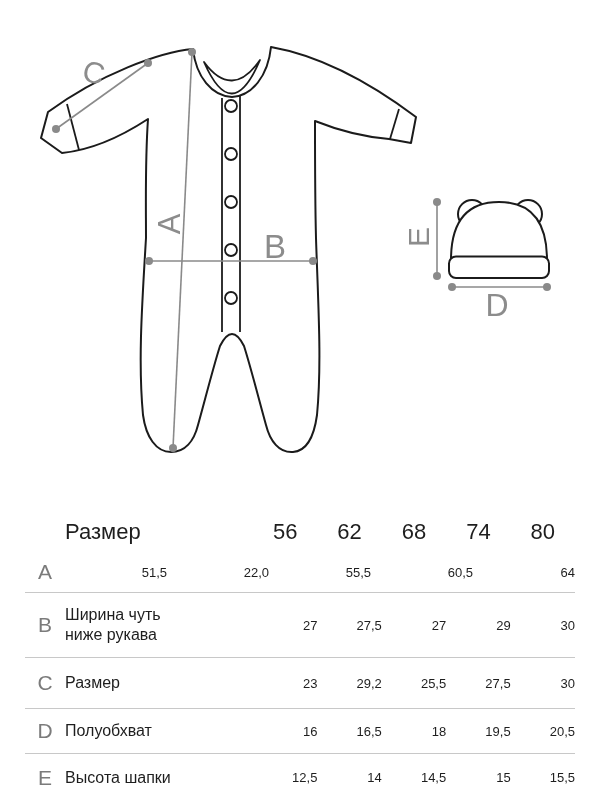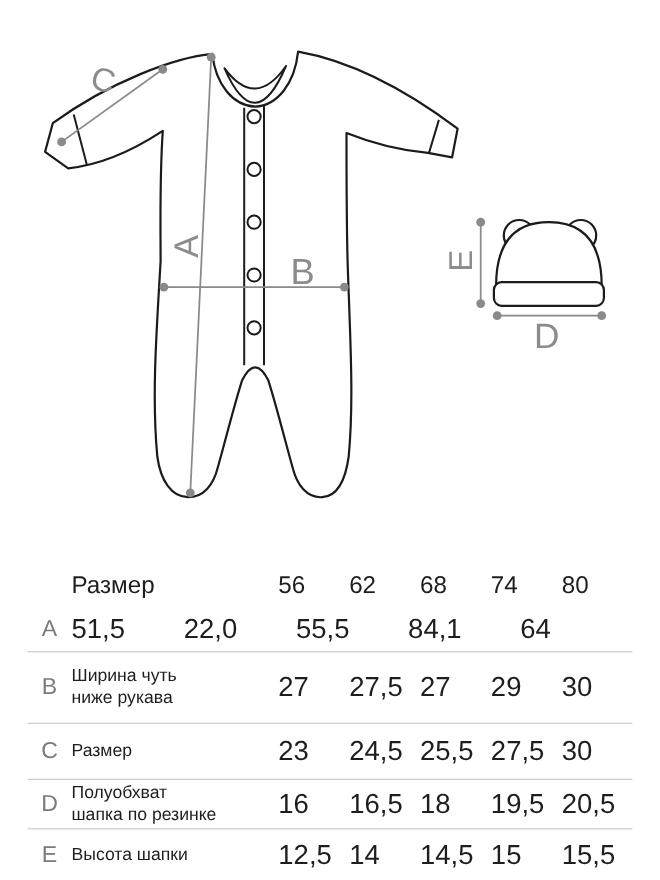--- a/index.html
+++ b/index.html
@@ -62,26 +62,27 @@
   }
   .col-label .lbl-line { display: block; }
   .col-header-label {
     flex: none;
     width: 188px;
     font-size: 22px;
     color: #1e1e1e;
   }
   .col-val {
     flex: 1 1 0;
-    text-align: left;
-    font-size: 25px;
+    text-align: right;
+    font-size: 13px;
     color: #1e1e1e;
   }
   .col-size {
     flex: 1 1 0;
+    text-align: center;
     font-size: 22px;
     color: #1e1e1e;
   }
 </style>
 </head>
 <body>
 
 <svg class="diagram" width="600" height="480" viewBox="0 0 600 480">
 
   <g>
@@ -168,21 +169,21 @@
     <div class="col-size">68</div>
     <div class="col-size">74</div>
     <div class="col-size">80</div>
   </div>
 
   <div class="trow data row-a">
     <div class="col-letter">A</div>
     <div class="col-val">51,5</div>
     <div class="col-val">22,0</div>
     <div class="col-val">55,5</div>
-    <div class="col-val">84,1</div>
+    <div class="col-val">60,5</div>
     <div class="col-val">64</div>
   </div>
 
   <div class="trow data row-b">
     <div class="col-letter">B</div>
     <div class="col-label">
       <span class="lbl-line">Ширина чуть</span>
       <span class="lbl-line">ниже рукава</span>
     </div>
     <div class="col-val">27</div>
@@ -191,31 +192,30 @@
     <div class="col-val">29</div>
     <div class="col-val">30</div>
   </div>
 
   <div class="trow data row-c">
     <div class="col-letter">C</div>
     <div class="col-label">
       <span class="lbl-line">Размер</span>
     </div>
     <div class="col-val">23</div>
-    <div class="col-val">24,5</div>
+    <div class="col-val">29,2</div>
     <div class="col-val">25,5</div>
     <div class="col-val">27,5</div>
     <div class="col-val">30</div>
   </div>
 
   <div class="trow data row-d">
     <div class="col-letter">D</div>
     <div class="col-label">
       <span class="lbl-line">Полуобхват</span>
-      <span class="lbl-line">шапка по резинке</span>
     </div>
     <div class="col-val">16</div>
     <div class="col-val">16,5</div>
     <div class="col-val">18</div>
     <div class="col-val">19,5</div>
     <div class="col-val">20,5</div>
   </div>
 
   <div class="trow data row-e">
     <div class="col-letter">E</div>

